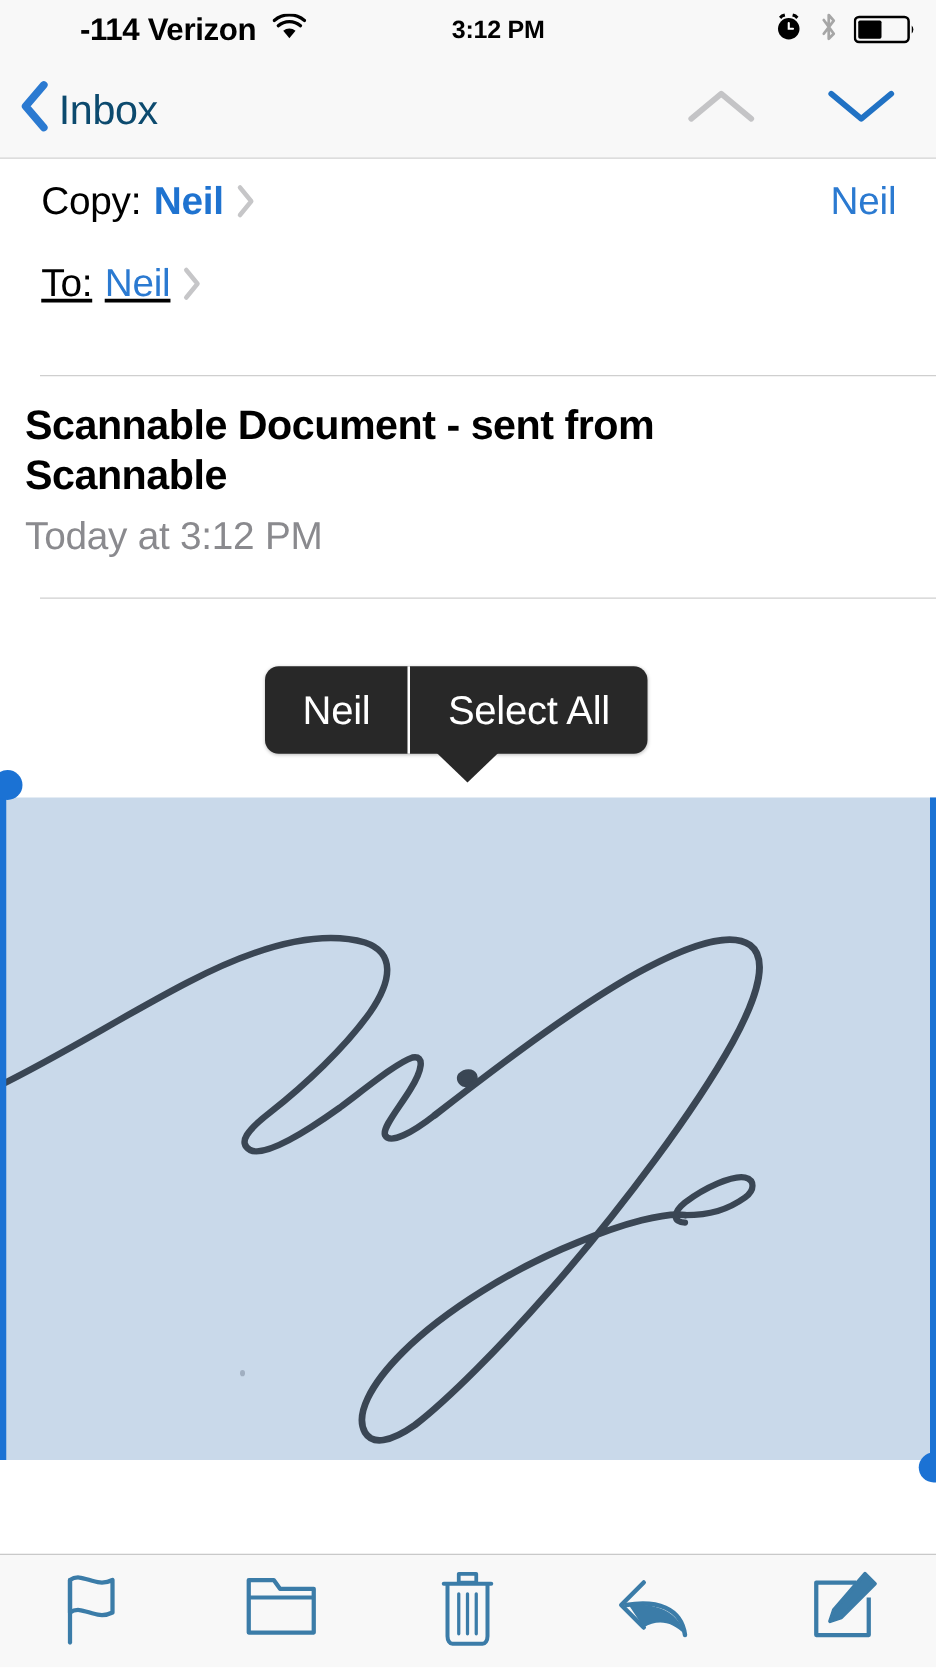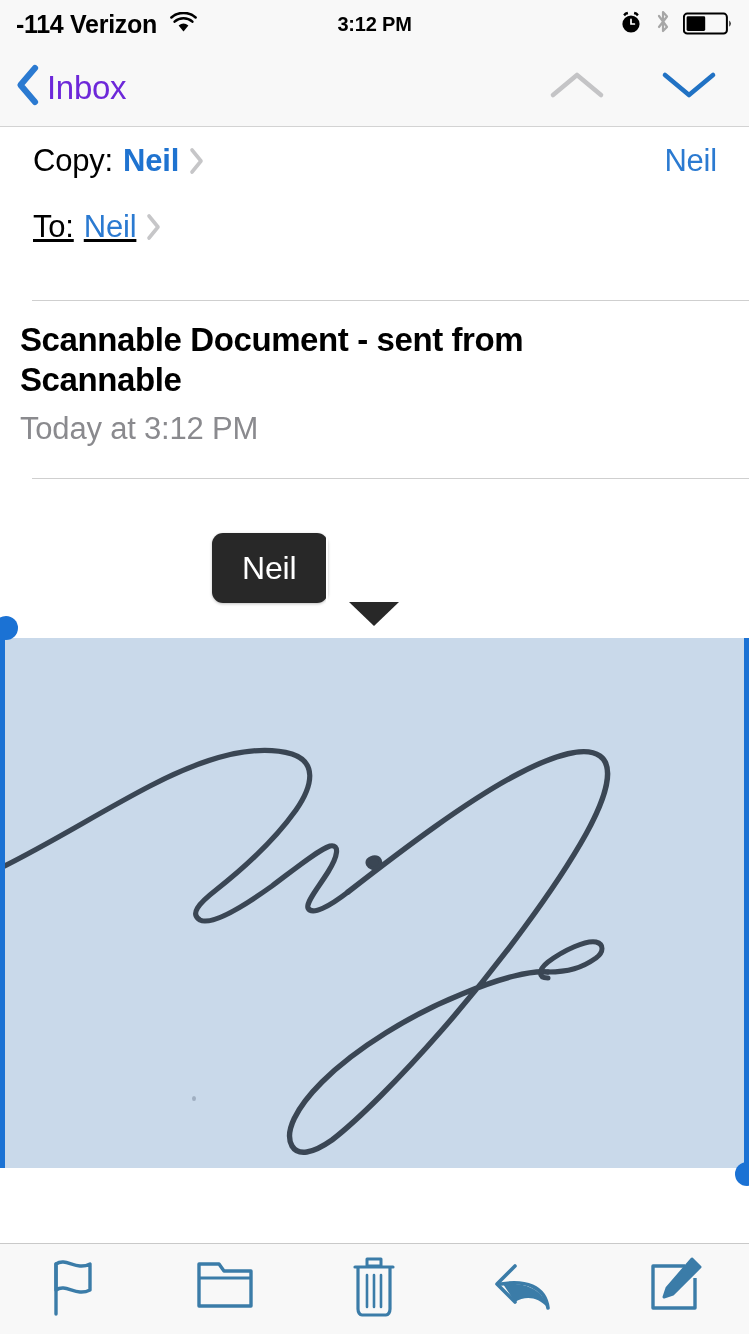--- a/index.html
+++ b/index.html
@@ -18,21 +18,21 @@
   }
 
   
   .status-bar {
     position:absolute; left:0; top:0;
     width:749px; height:48px;
     background:#f8f8f8;
     display:flex; align-items:center;
     padding:0 16px;
   }
-  .status-left { display:flex; align-items:center; gap:13px; flex:1 1 0; }
+  .status-left { display:flex; align-items:center; gap:13px; flex:1 1 0;margin-left:48px; }
   .status-center { flex:0 0 auto; display:flex; justify-content:center; }
   .status-right { display:flex; align-items:center; gap:12px; flex:1 1 0; justify-content:flex-end; }
   .status-text {
     font-size:25px; font-weight:bold; color:#000;
     letter-spacing:-0.3px; line-height:1;
   }
   .status-time { font-size:20px; font-weight:bold; color:#000; letter-spacing:-0.2px; }
   .wifi-icon { display:block; }
   .alarm-icon { display:block; }
   .bt-icon { display:block; }
@@ -42,21 +42,21 @@
   .nav-bar {
     position:absolute; left:0; top:48px;
     width:749px; height:79px;
     background:#f8f8f8;
     border-bottom:1px solid #d3d3d3;
     display:flex; align-items:center;
     padding:0 22px 0 14px;
   }
   .back-btn { display:flex; align-items:center; gap:6px; cursor:pointer; }
   .back-label {
-    font-size:33px; color:#6d28d9; letter-spacing:-0.3px;
+    font-size:33px; color:#0c4a6e; letter-spacing:-0.3px;
     line-height:1;
   }
   .nav-spacer { flex:1; }
   .nav-arrows { display:flex; align-items:center; gap:36px; }
   .chev-btn { padding:6px 10px; cursor:pointer; }
 
   
   .fields { position:absolute; left:0; top:128px; width:749px; }
   .field-row {
     position:relative;
@@ -292,20 +292,21 @@
   <div class="speck"></div>
 
   <div class="sel-bar-left"></div>
   <div class="sel-handle-left"></div>
   <div class="sel-bar-right"></div>
   <div class="sel-handle-right"></div>
 
   <div class="edit-menu">
     <div class="menu-item">Neil</div>
     <div class="menu-divider"></div>
+    <div class="menu-item">Select All</div>
   </div>
   <div class="menu-tail"></div>
 
   <div class="toolbar">
 
     <div class="tb-item">
       <span>
         <svg width="56" height="66" viewBox="0 0 56 66">
           <path d="M9 60 L9 10" stroke="#3b7ca8" stroke-width="3.4" fill="none" stroke-linecap="round"></path>
           <path d="M9 10 C 19 3, 29 17, 43 10 L43 36 C 29 43, 19 29, 9 36 Z" stroke="#3b7ca8" stroke-width="3.4" fill="none" stroke-linejoin="round"></path>

